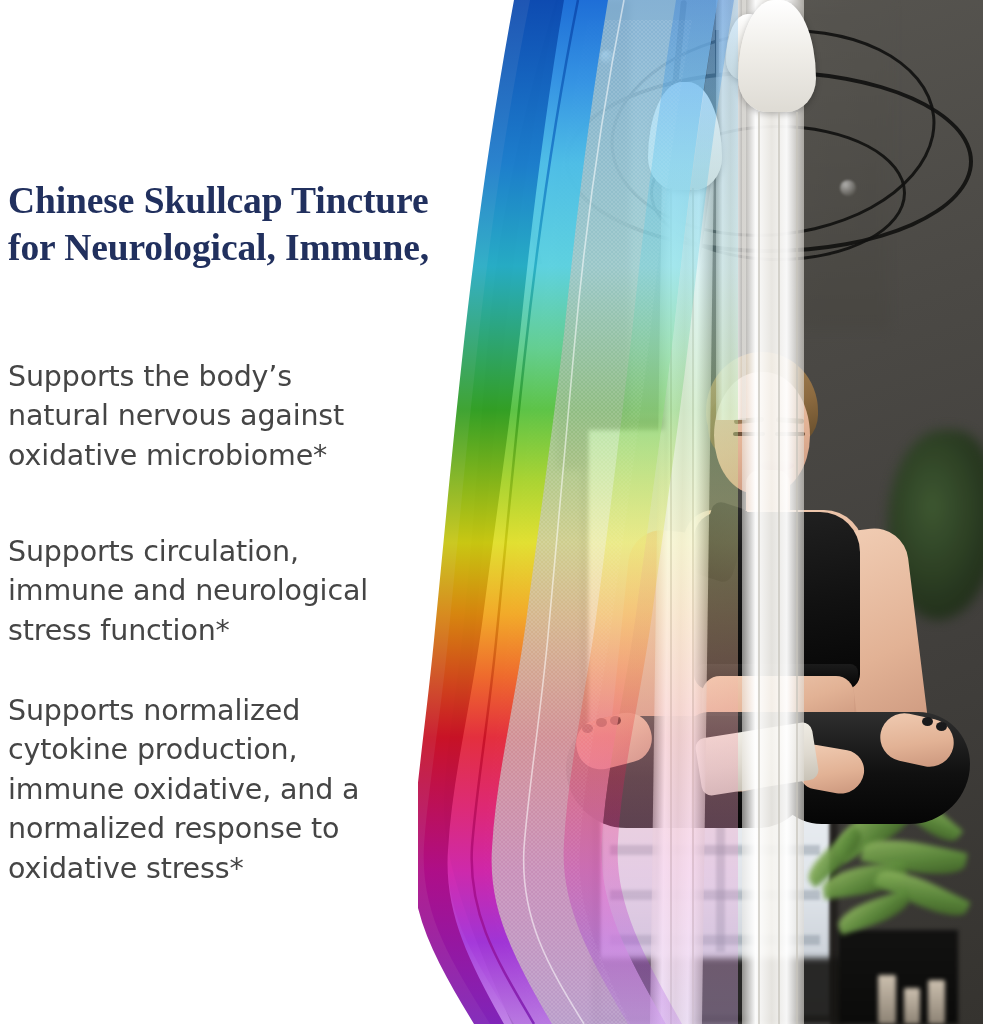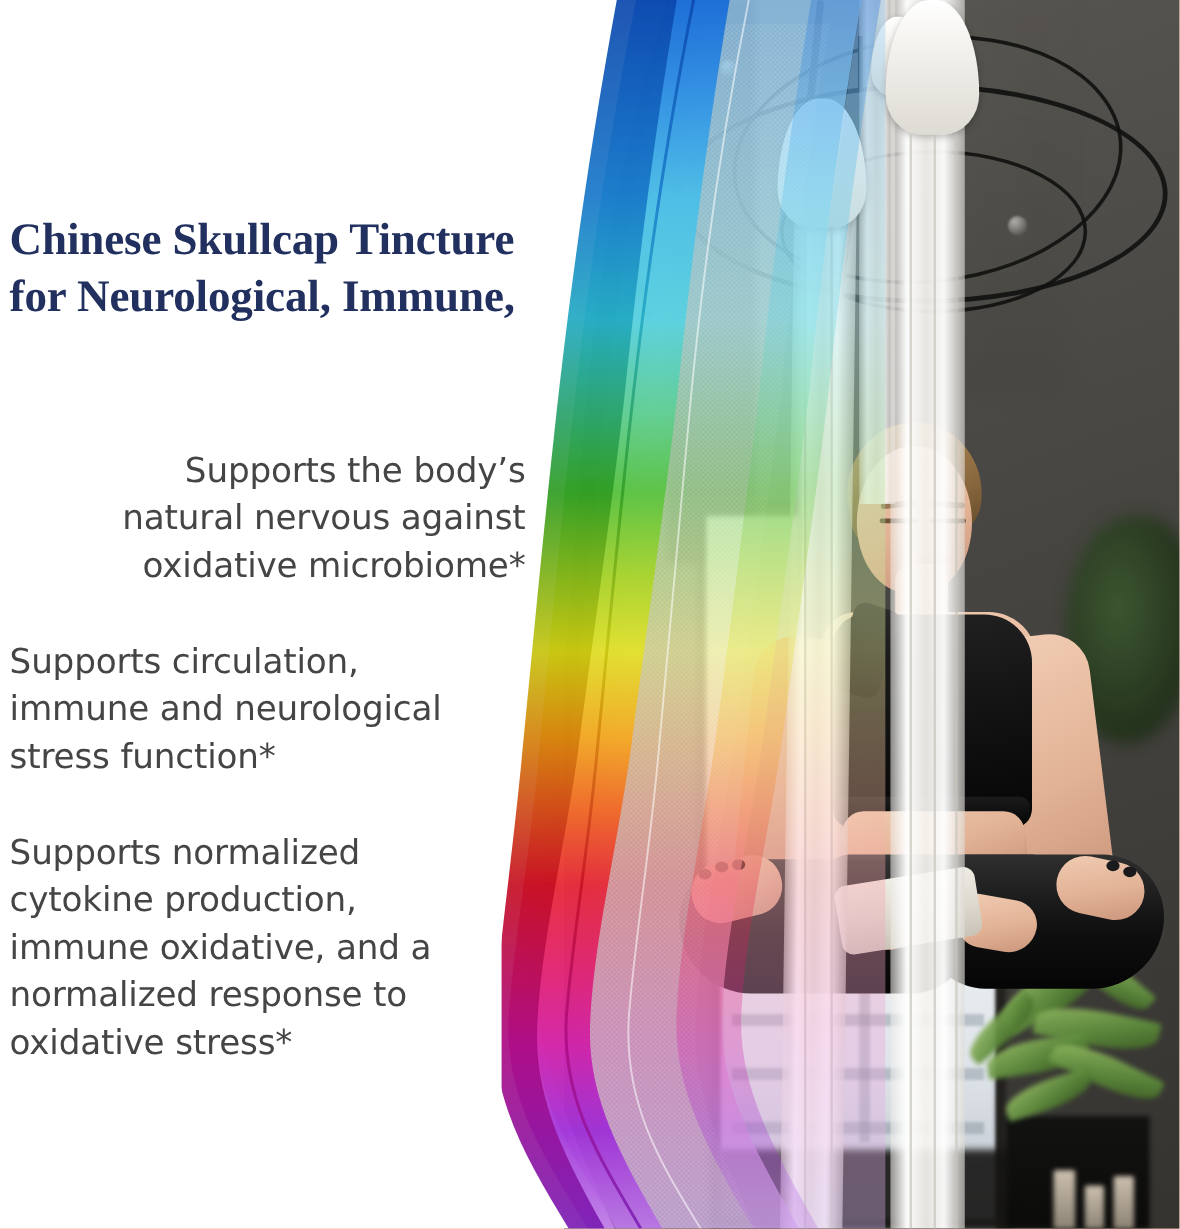--- a/index.html
+++ b/index.html
@@ -5,21 +5,21 @@
   html, body {
     margin: 0;
     padding: 0;
     background: #ffffff;
   }
   #canvas {
     position: relative;
     width: 983px;
     height: 1024px;
     overflow: hidden;
-    background: #fdba74;
+    background: #14b8a6;
     font-family: "Liberation Sans", sans-serif;
   }
 
   
   #photo {
     position: absolute;
     left: 470px;
     top: 0;
     width: 513px;
     height: 1024px;
@@ -334,21 +334,21 @@
   .bullet {
     position: absolute;
     left: 0;
     width: 430px;
     font-family: "DejaVu Sans", sans-serif;
     font-size: 28.5px;
     line-height: 39.5px;
     color: #454545;
     letter-spacing: -0.15px;
   }
-  #bullet1 { top: 344px; text-align: right; }
+  #bullet1 { top: 328px; }
   #bullet2 { top: 503px; }
   #bullet3 { top: 662px; }
 </style>
 </head>
 <body>
 
 <div id="canvas">
 
   <div id="photo">
 

